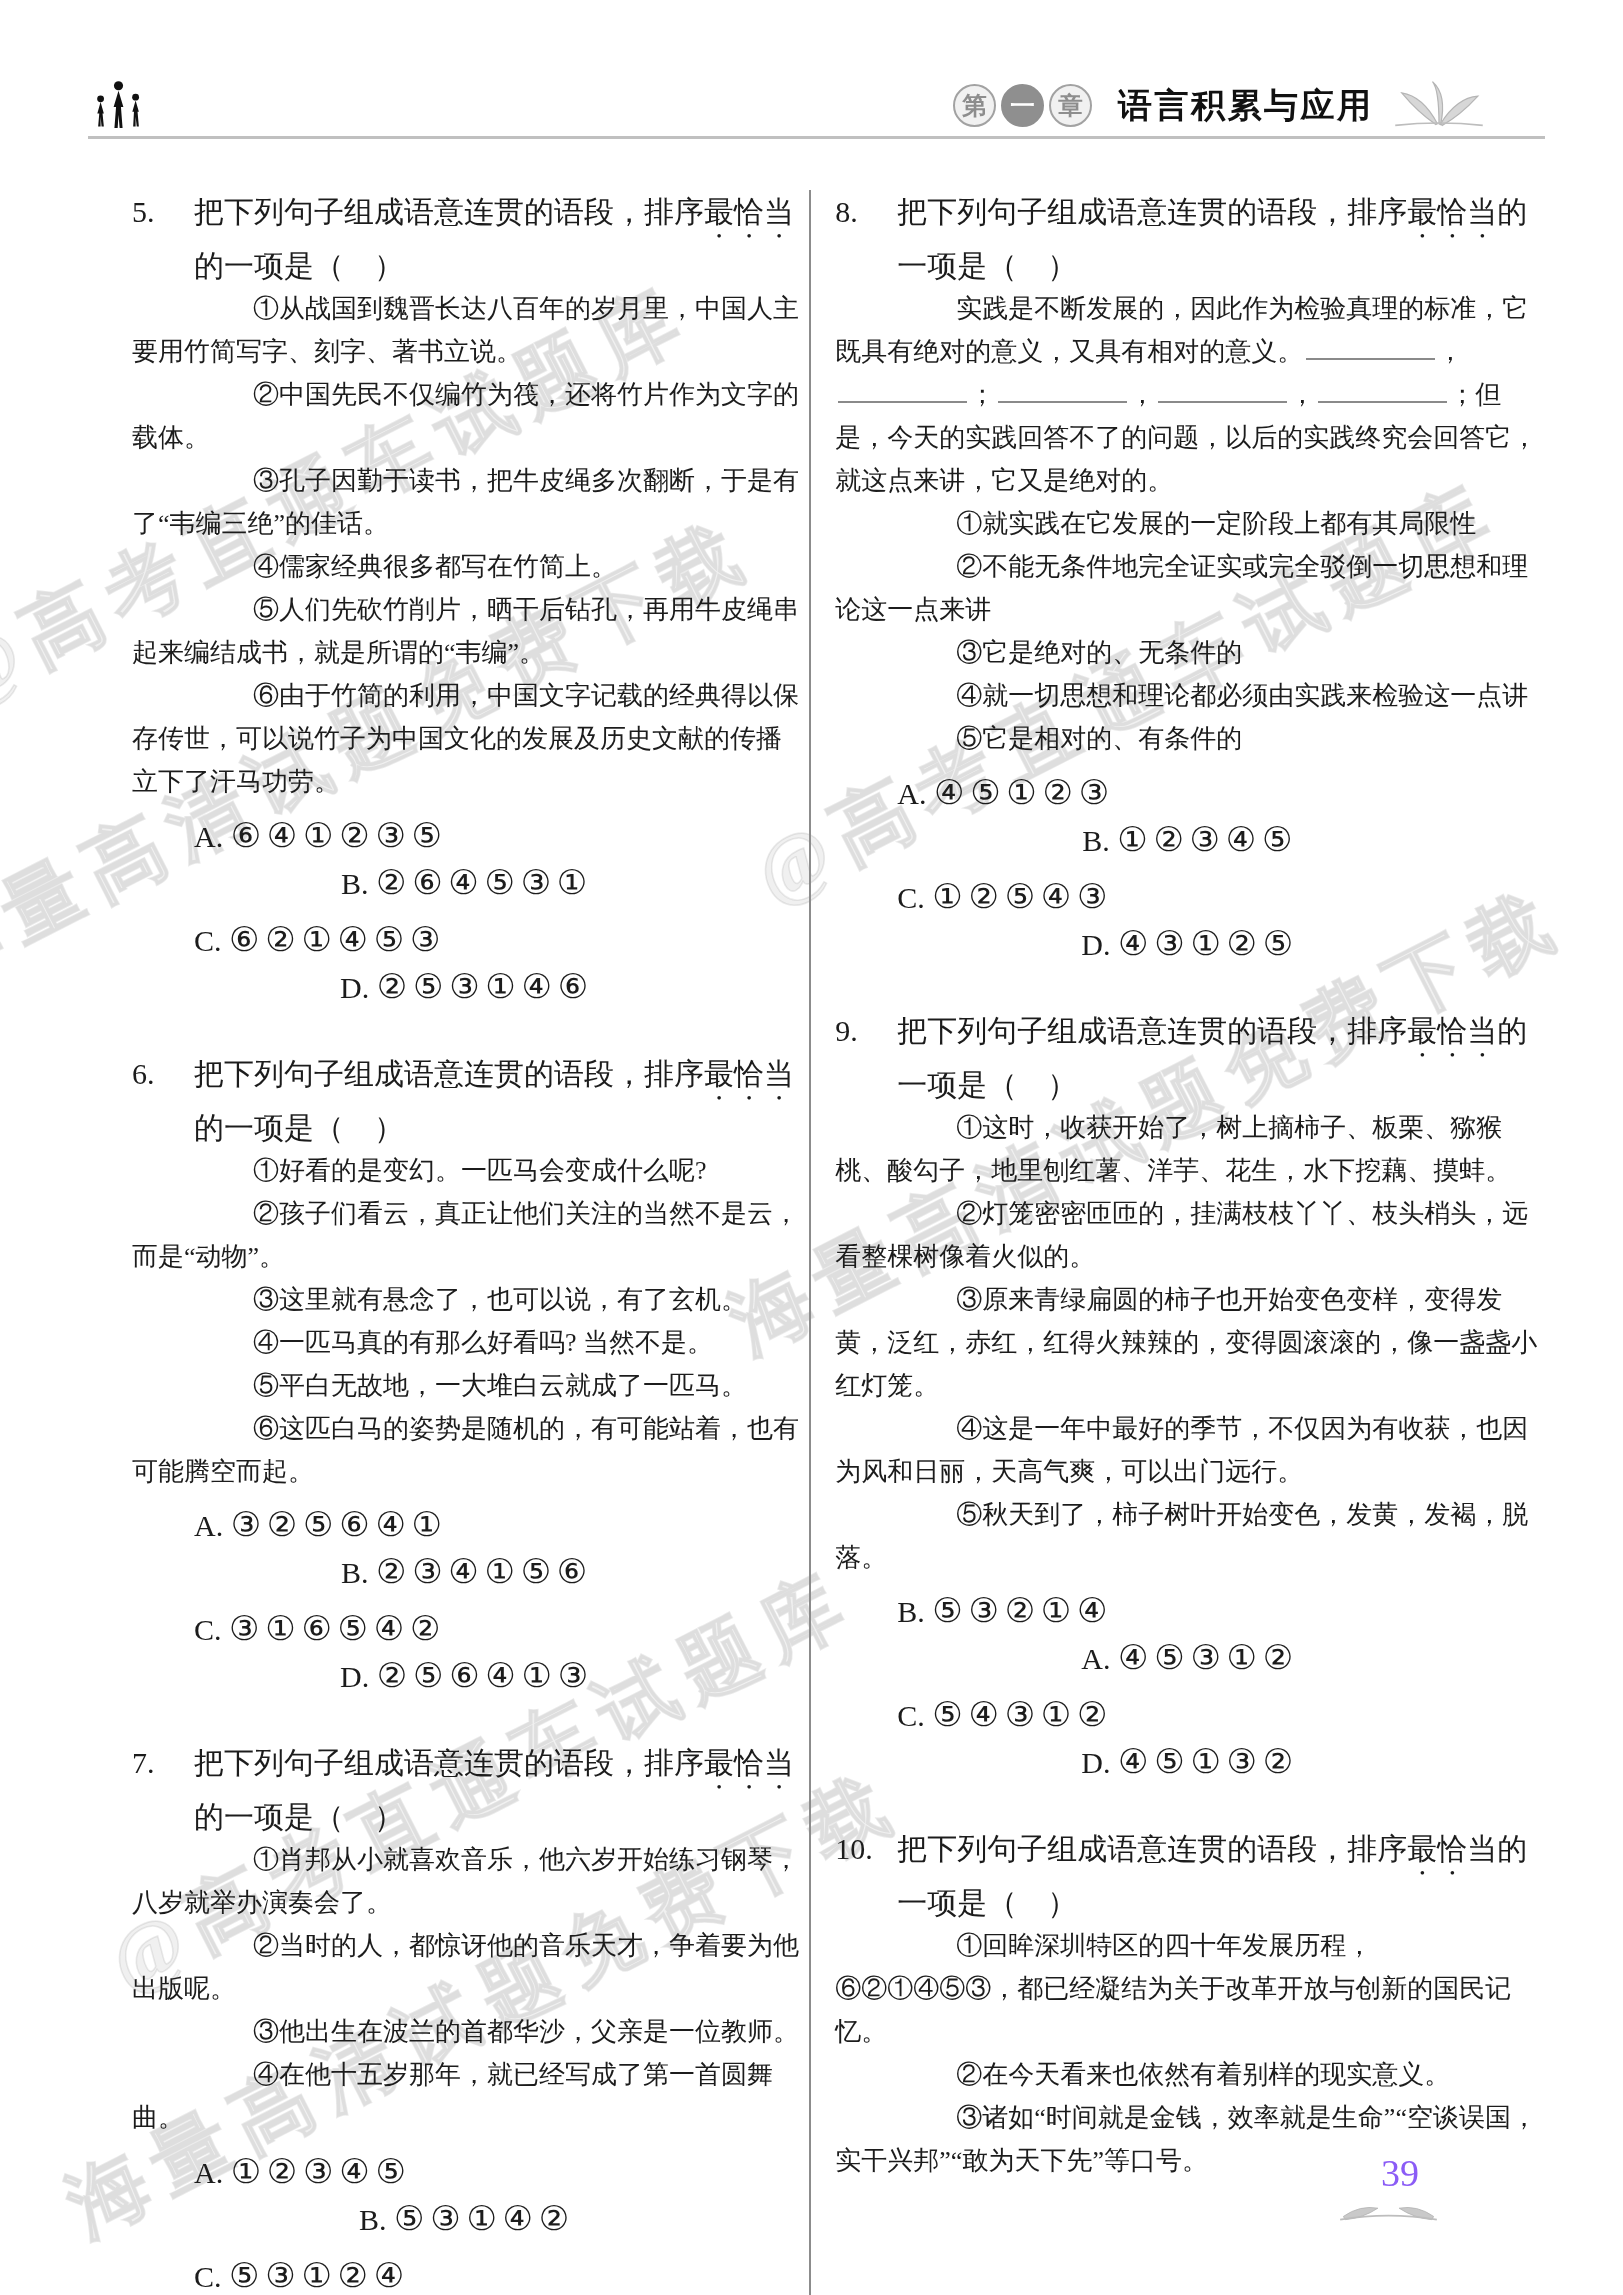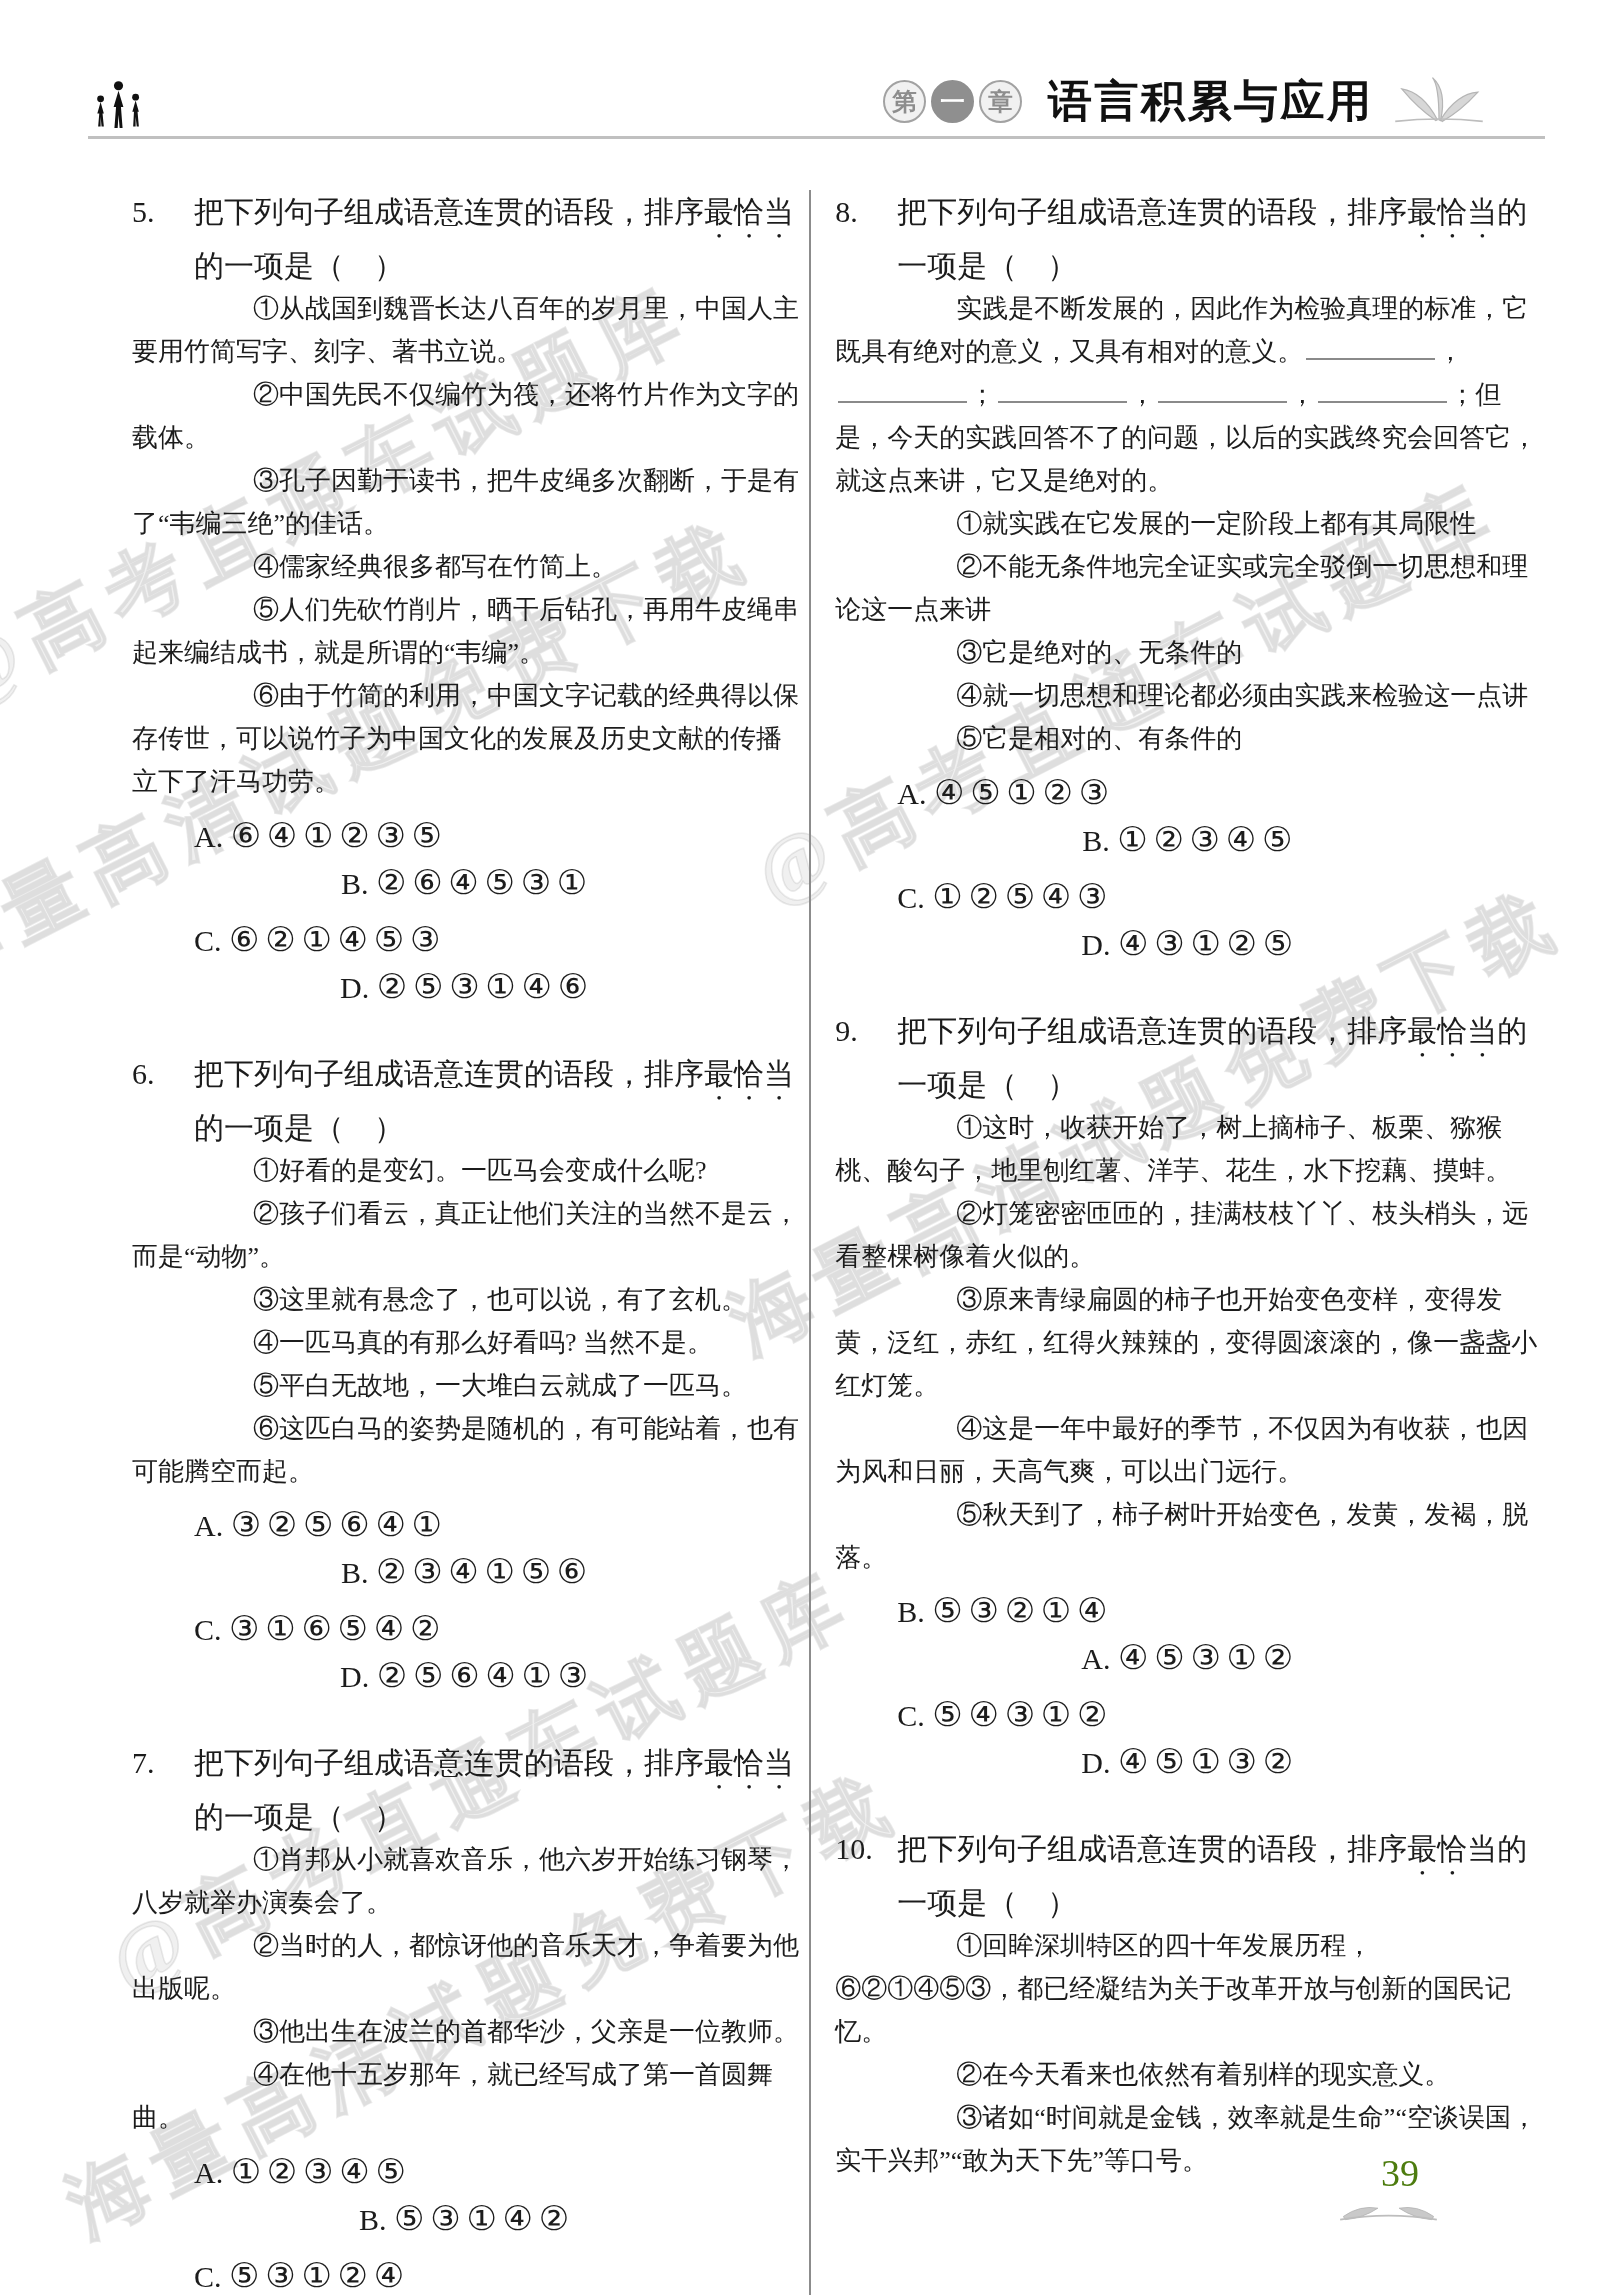--- a/index.html
+++ b/index.html
@@ -23,21 +23,21 @@
   }
   .badges{display:flex;gap:4.9px;margin-right:14.7px;}
   .badge{
     width:43px;height:43px;border-radius:50%;
     border:2.5px solid #a2a2a2;background:#f1f1f1;color:#8d8d8d;
     display:flex;align-items:center;justify-content:center;
     font-size:24.6px;font-weight:bold;box-sizing:border-box;
   }
   .badge.mid{background:#8f8f8f;color:#ffffff;border-color:#8f8f8f;}
   .chapter-title{
-    font-size:44px;font-weight:bold;color:#111;letter-spacing:2.5px;
+    font-size:34px;font-weight:bold;color:#111;letter-spacing:2.5px;
   }
   .leaf-deco{margin-left:4.9px;}
   
   .columns{
     position:absolute;top:190px;left:124px;width:1421px;
     display:flex;align-items:stretch;
   }
   .col-left{width:678px;flex:0 0 678px;}
   .col-divider{width:2.5px;background:#8c8c8c;margin:0 9.8px 0 6.5px;flex:0 0 2.5px;}
   .col-right{flex:1;min-width:0;padding-left:6.5px;}
@@ -62,21 +62,21 @@
     border-bottom:2.5px solid #8a8a8a;margin:0 2.5px;
   }
   .opt-row{display:flex;margin-top:9.8px;flex-direction:column;}
   .opt{flex:0 0 55%;box-sizing:border-box;padding-left:62px;
     font-size:30px;line-height:46px;white-space:nowrap;}
   .opt + .opt{flex:1;padding-left:0;text-align:center;}
   .opt-value{font-size:34px;letter-spacing:5.7px;}
   
   .page-number{
     position:absolute;left:1381px;top:2151px;
-    font-size:38px;color:#4d7c0f;
+    font-size:38px;color:#8b5cf6;
   }
   .footer-deco{position:absolute;left:1327px;top:2200px;}
   
   .wm{
     position:absolute;white-space:nowrap;pointer-events:none;
     font-size:79px;font-weight:bold;letter-spacing:13px;
     color:rgba(110,110,110,0.10);
     -webkit-text-stroke:1.6px rgba(110,110,110,0.14);
     transform:rotate(-27deg);transform-origin:left center;
     z-index:0;

